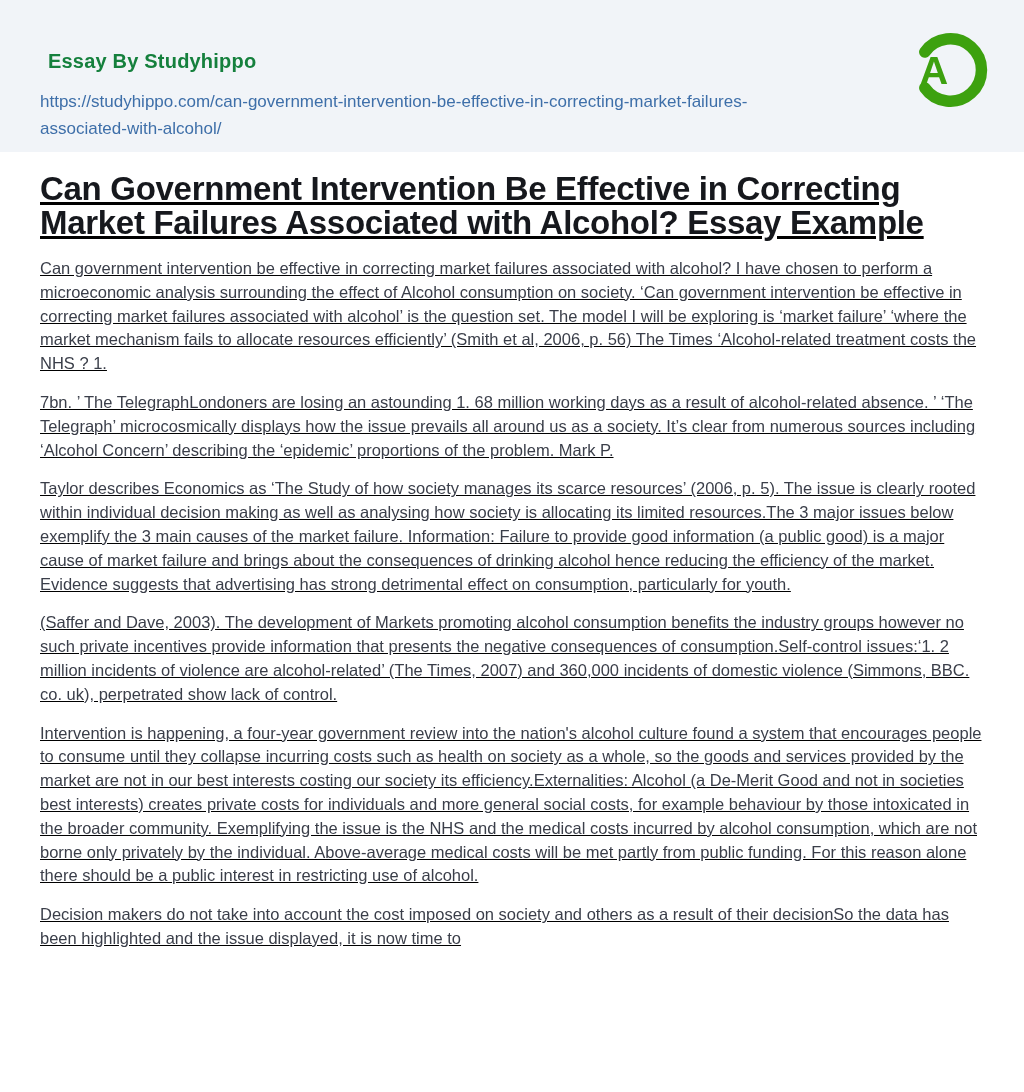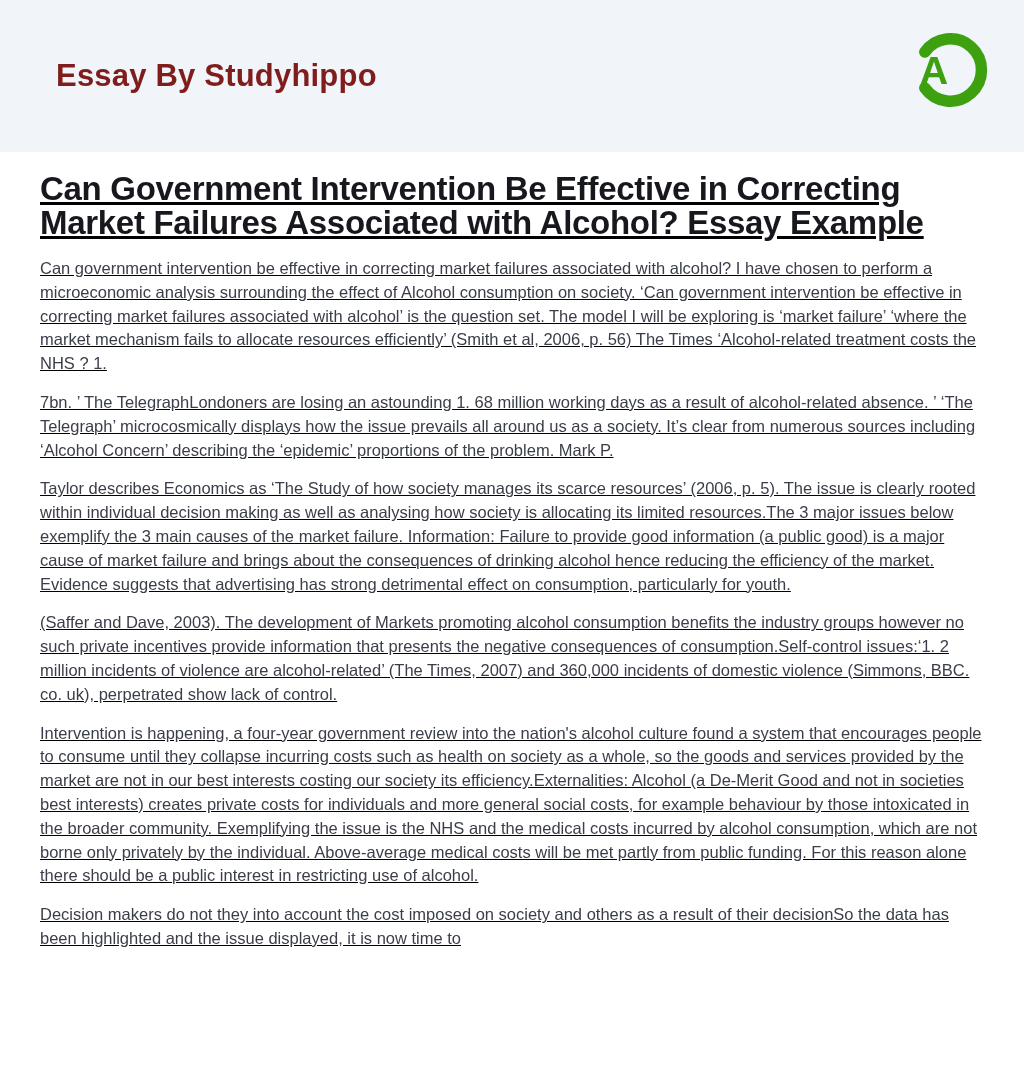--- a/index.html
+++ b/index.html
@@ -16,25 +16,25 @@
   
   .hero {
     position: relative;
     box-sizing: border-box;
     width: 100%;
     height: 152px;
     background: #f1f4f8;
     padding: 42px 40px 0 40px;
   }
   .byline {
-    margin: 16px;
-    font-size: 31px;
+    margin: 8px;
+    font-size: 20px;
     font-weight: 700;
     letter-spacing: 0.2px;
-    color: #7f1d1d;
+    color: #15803d;
   }
   .source-url {
     display: block;
     margin-top: 15px;
     max-width: 715px;
     font-size: 17px;
     line-height: 27px;
     color: #3e6fa9;
     text-decoration: none;
     word-break: break-all;
@@ -72,35 +72,36 @@
   }
 </style>
 </head>
 <body>
 
 <div class="page">
 
   <header class="hero">
     <h1 class="byline">Essay By Studyhippo</h1>
 
+    <a class="source-url" href="#">https://studyhippo.com/can-government-intervention-be-effective-in-correcting-market-failures-associated-with-alcohol/</a>
 
     <div class="logo">
       <svg viewBox="0 0 100 110" xmlns="http://www.w3.org/2000/svg" aria-hidden="true">
         <path d="M 22.9 33.2 A 38 38 0 1 1 22.9 76.8" fill="none" stroke="#3da10f" stroke-width="14" stroke-linecap="round"></path>
         <text x="34" y="72" text-anchor="middle" font-family="Liberation Sans, sans-serif" font-size="48" font-weight="700" fill="#3da10f">A</text>
       </svg>
     </div>
   </header>
 
   <main class="article">
     <h2 class="essay-title">Can Government Intervention Be Effective in Correcting Market Failures Associated with Alcohol? Essay Example</h2>
 
     <div class="essay-body">
       <p>Can government intervention be effective in correcting market failures associated with alcohol? I have chosen to perform a microeconomic analysis surrounding the effect of Alcohol consumption on society. ‘Can government intervention be effective in correcting market failures associated with alcohol’ is the question set. The model I will be exploring is ‘market failure’ ‘where the market mechanism fails to allocate resources efficiently’ (Smith et al, 2006, p. 56) The Times ‘Alcohol-related treatment costs the NHS ? 1.</p>
       <p>7bn. ’ The TelegraphLondoners are losing an astounding 1. 68 million working days as a result of alcohol-related absence. ’ ‘The Telegraph’ microcosmically displays how the issue prevails all around us as a society. It’s clear from numerous sources including ‘Alcohol Concern’ describing the ‘epidemic’ proportions of the problem. Mark P.</p>
       <p>Taylor describes Economics as ‘The Study of how society manages its scarce resources’ (2006, p. 5). The issue is clearly rooted within individual decision making as well as analysing how society is allocating its limited resources.The 3 major issues below exemplify the 3 main causes of the market failure. Information: Failure to provide good information (a public good) is a major cause of market failure and brings about the consequences of drinking alcohol hence reducing the efficiency of the market. Evidence suggests that advertising has strong detrimental effect on consumption, particularly for youth.</p>
       <p>(Saffer and Dave, 2003). The development of Markets promoting alcohol consumption benefits the industry groups however no such private incentives provide information that presents the negative consequences of consumption.Self-control issues:‘1. 2 million incidents of violence are alcohol-related’ (The Times, 2007) and 360,000 incidents of domestic violence (Simmons, BBC. co. uk), perpetrated show lack of control.</p>
       <p>Intervention is happening, a four-year government review into the nation's alcohol culture found a system that encourages people to consume until they collapse incurring costs such as health on society as a whole, so the goods and services provided by the market are not in our best interests costing our society its efficiency.Externalities: Alcohol (a De-Merit Good and not in societies best interests) creates private costs for individuals and more general social costs, for example behaviour by those intoxicated in the broader community. Exemplifying the issue is the NHS and the medical costs incurred by alcohol consumption, which are not borne only privately by the individual. Above-average medical costs will be met partly from public funding. For this reason alone there should be a public interest in restricting use of alcohol.</p>
-      <p>Decision makers do not they into account the cost imposed on society and others as a result of their decisionSo the data has been highlighted and the issue displayed, it is now time to</p>
+      <p>Decision makers do not take into account the cost imposed on society and others as a result of their decisionSo the data has been highlighted and the issue displayed, it is now time to</p>
     </div>
   </main>
 
 </div>
 
 </body></html>

